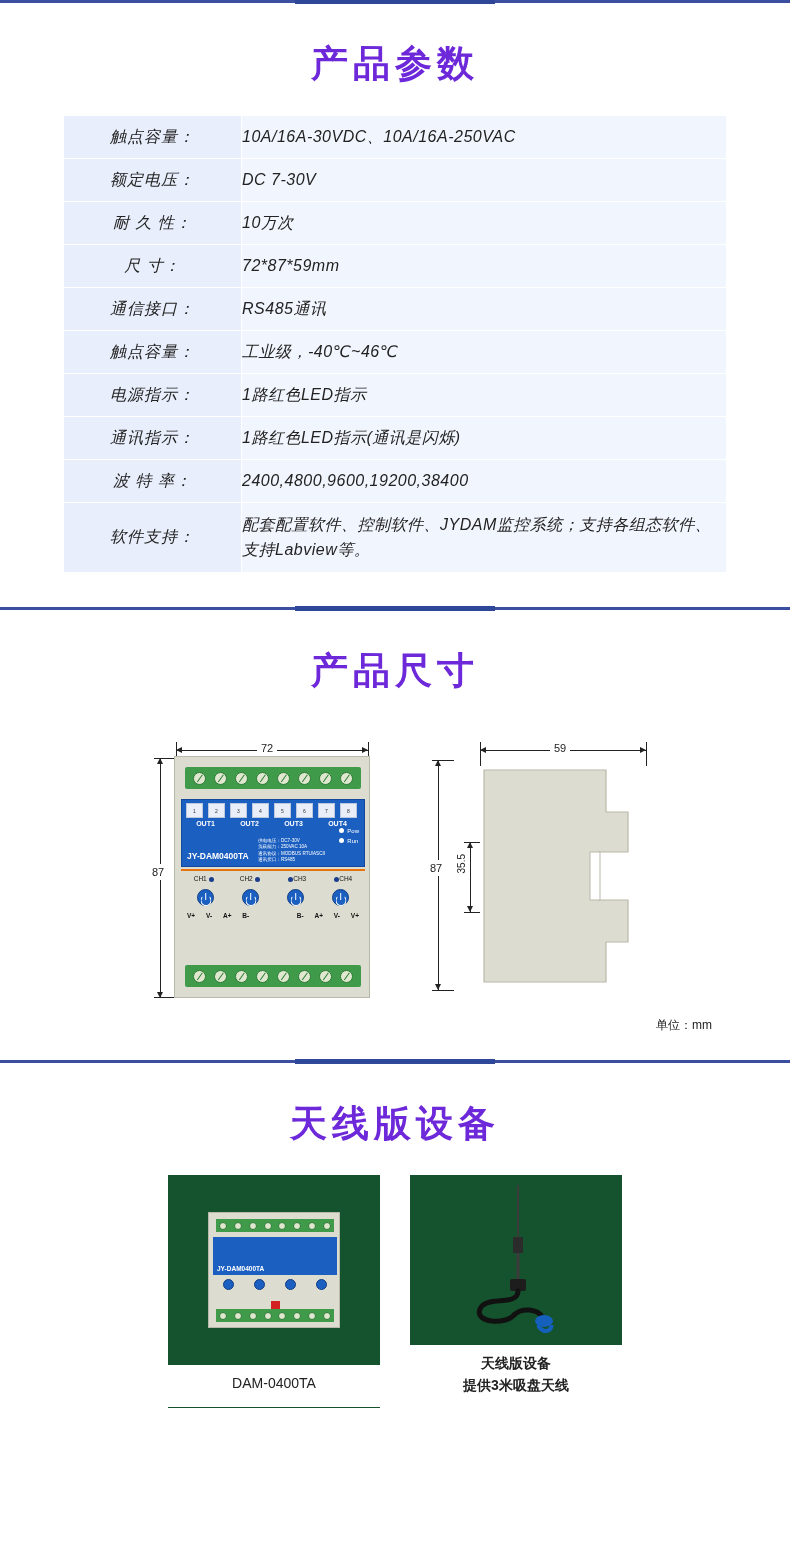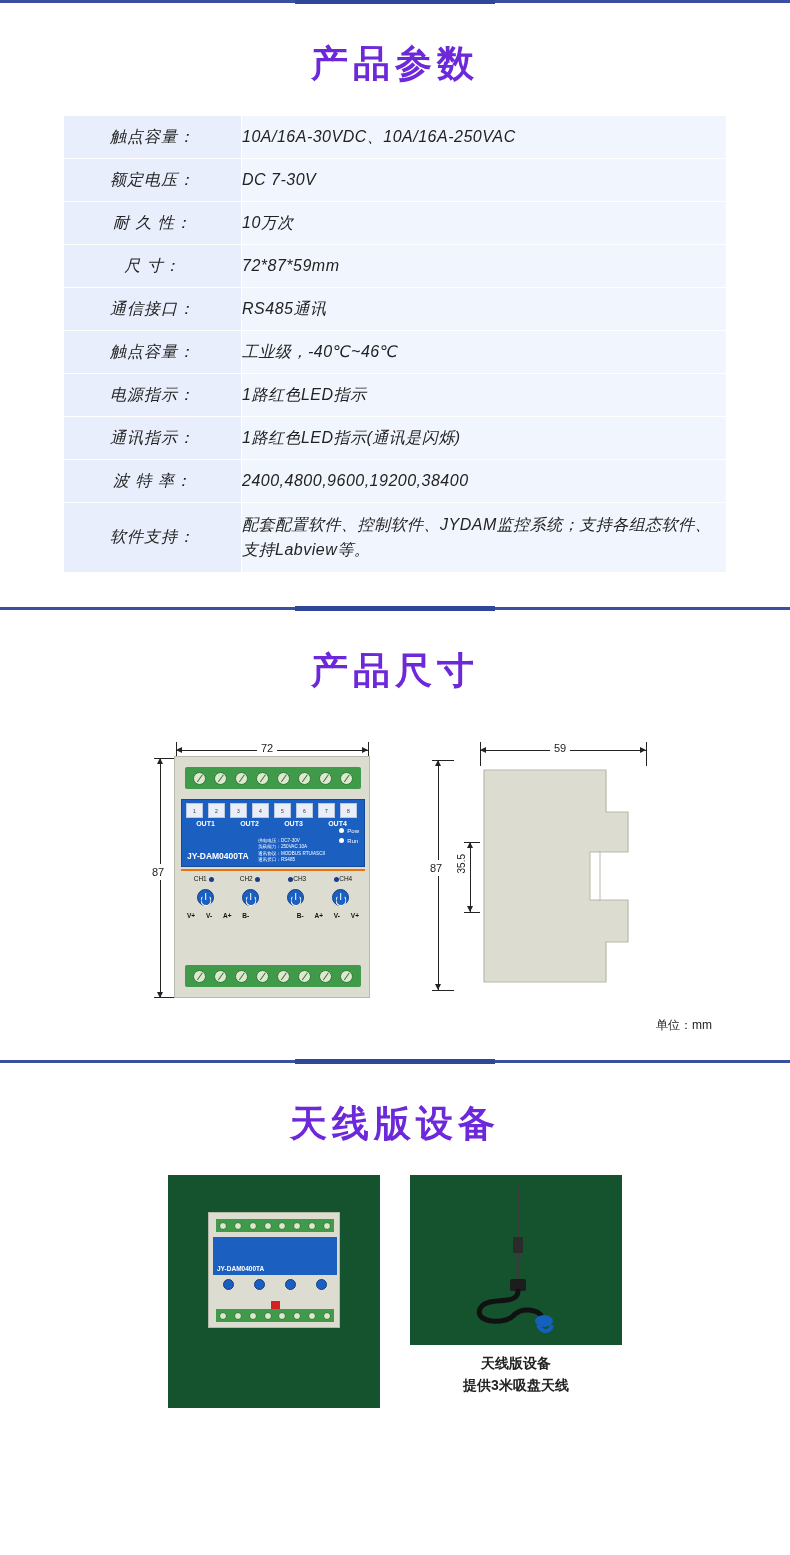--- a/index.html
+++ b/index.html
@@ -664,20 +664,23 @@
             <span class="mini-screw"></span>
             <span class="mini-screw"></span>
             <span class="mini-screw"></span>
             <span class="mini-screw"></span>
             <span class="mini-screw"></span>
             <span class="mini-screw"></span>
             <span class="mini-screw"></span>
           </div>
         </div>
       </div>
+      <div class="cap">
+        <div>DAM-0400TA</div>
+      </div>
     </div>
 
     <div class="card two">
       <div class="ph">
         <svg class="ant" viewBox="0 0 212 170">
           <line x1="108" y1="10" x2="108" y2="62" stroke="#3b3b3b" stroke-width="2"></line>
           <rect x="103" y="62" width="10" height="16" fill="#2b2b2b"></rect>
           <line x1="108" y1="78" x2="108" y2="108" stroke="#3b3b3b" stroke-width="3"></line>
           <rect x="100" y="104" width="16" height="12" rx="2" fill="#1d1d1d"></rect>
           <path d="M108,116 C108,132 76,120 70,134 C64,148 96,150 104,140" fill="none" stroke="#111111" stroke-width="5" stroke-linecap="round"></path>

